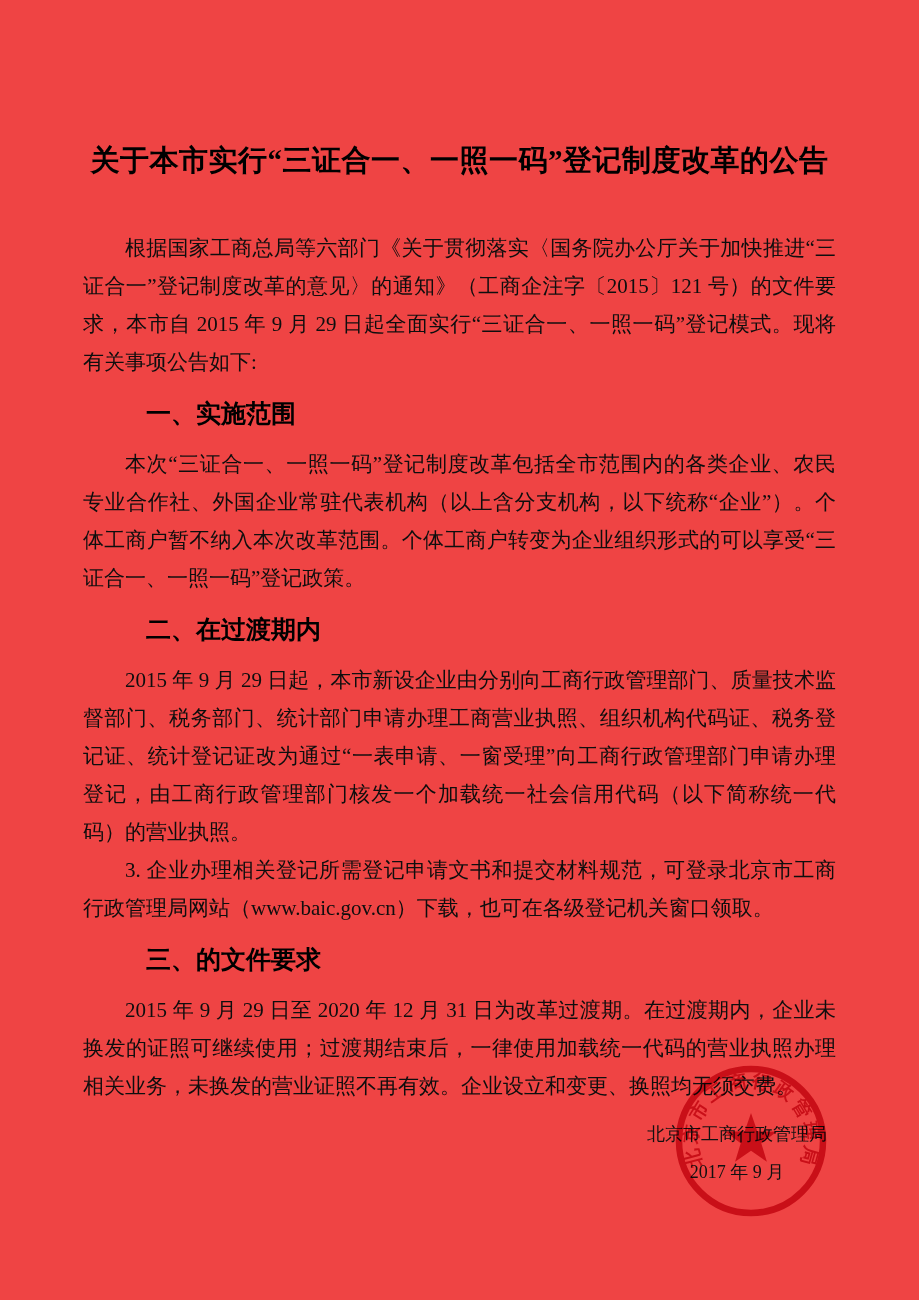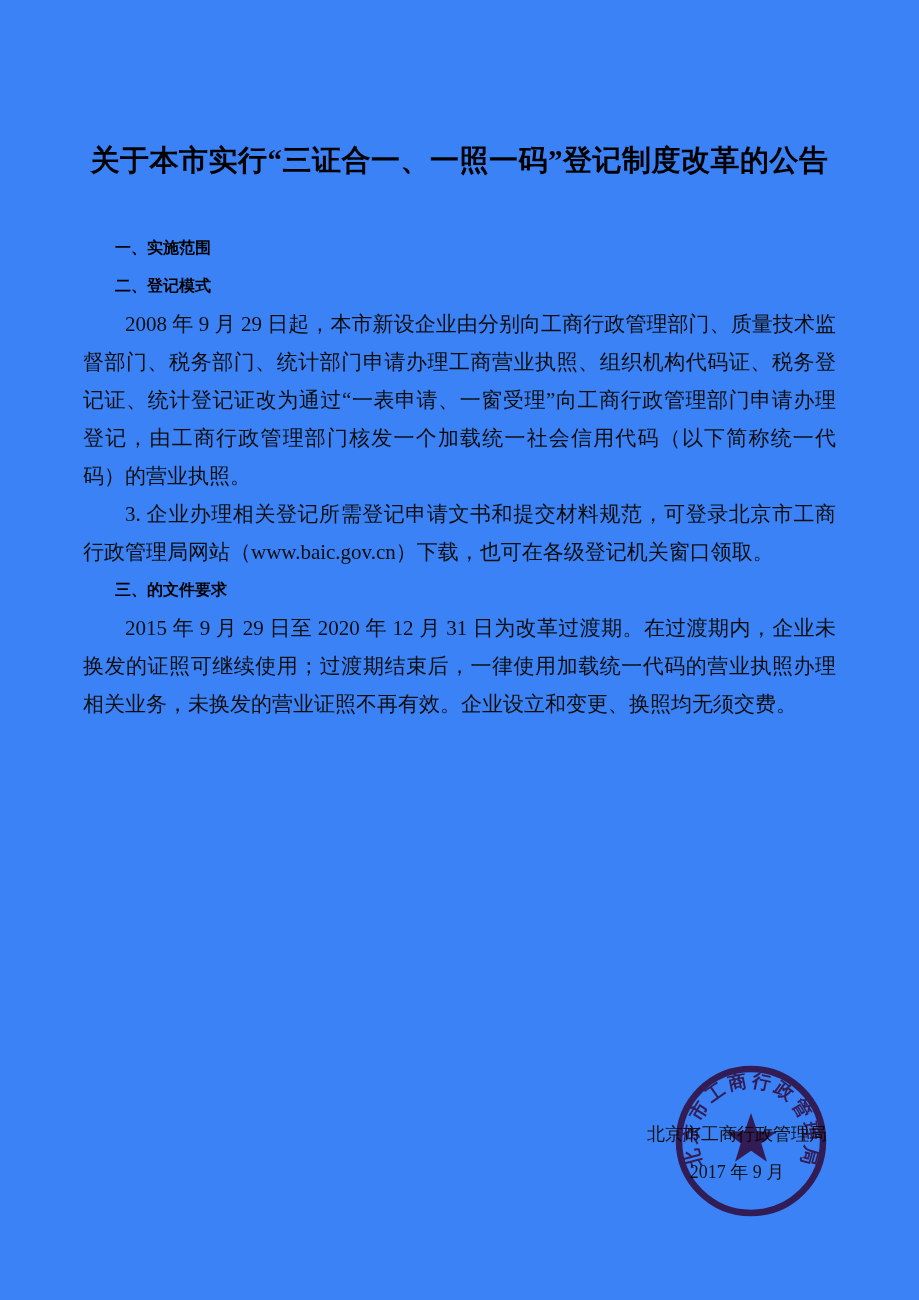--- a/index.html
+++ b/index.html
@@ -4,21 +4,21 @@
 <style>
   html, body {
     margin: 0;
     padding: 0;
     background: #ffffff;
   }
   .page {
     position: relative;
     width: 919px;
     height: 1300px;
-    background: #3b82f6;
+    background: #ef4444;
     overflow: hidden;
     font-family: "Liberation Serif", "DejaVu Serif", serif;
     color: #0e0e0e;
   }
   .doc-title {
     position: absolute;
     top: 141px;
     left: 0;
     width: 100%;
     margin: 0;
@@ -37,22 +37,22 @@
     width: 753px;
     font-size: 21px;
     line-height: 38px;
     text-align: justify;
   }
   .body-text p {
     margin: 0;
     text-indent: 2em;
   }
   .body-text h2 {
-    margin: 0;
-    font-size: 16px;
+    margin: 13px;
+    font-size: 25px;
     line-height: 38px;
     text-indent: 2em;
     font-weight: bold;
     font-family: "Liberation Sans", "DejaVu Sans", sans-serif;
     color: #000000;
   }
   .signature-block {
     position: absolute;
     top: 1115px;
     right: 92px;
@@ -83,25 +83,27 @@
   }
 </style>
 </head>
 <body>
 
 <div class="page">
 
   <h1 class="doc-title">关于本市实行“三证合一、一照一码”登记制度改革的公告</h1>
 
   <div class="body-text">
+    <p>根据国家工商总局等六部门《关于贯彻落实〈国务院办公厅关于加快推进“三证合一”登记制度改革的意见〉的通知》（工商企注字〔2015〕121 号）的文件要求，本市自 2015 年 9 月 29 日起全面实行“三证合一、一照一码”登记模式。现将有关事项公告如下:</p>
 
     <h2>一、实施范围</h2>
+    <p>本次“三证合一、一照一码”登记制度改革包括全市范围内的各类企业、农民专业合作社、外国企业常驻代表机构（以上含分支机构，以下统称“企业”）。个体工商户暂不纳入本次改革范围。个体工商户转变为企业组织形式的可以享受“三证合一、一照一码”登记政策。</p>
 
-    <h2>二、登记模式</h2>
-    <p>2008 年 9 月 29 日起，本市新设企业由分别向工商行政管理部门、质量技术监督部门、税务部门、统计部门申请办理工商营业执照、组织机构代码证、税务登记证、统计登记证改为通过“一表申请、一窗受理”向工商行政管理部门申请办理登记，由工商行政管理部门核发一个加载统一社会信用代码（以下简称统一代码）的营业执照。</p>
+    <h2>二、在过渡期内</h2>
+    <p>2015 年 9 月 29 日起，本市新设企业由分别向工商行政管理部门、质量技术监督部门、税务部门、统计部门申请办理工商营业执照、组织机构代码证、税务登记证、统计登记证改为通过“一表申请、一窗受理”向工商行政管理部门申请办理登记，由工商行政管理部门核发一个加载统一社会信用代码（以下简称统一代码）的营业执照。</p>
     <p>3. 企业办理相关登记所需登记申请文书和提交材料规范，可登录北京市工商行政管理局网站（www.baic.gov.cn）下载，也可在各级登记机关窗口领取。</p>
 
     <h2>三、的文件要求</h2>
     <p>2015 年 9 月 29 日至 2020 年 12 月 31 日为改革过渡期。在过渡期内，企业未换发的证照可继续使用；过渡期结束后，一律使用加载统一代码的营业执照办理相关业务，未换发的营业证照不再有效。企业设立和变更、换照均无须交费。</p>
   </div>
 
   <div class="signature-block">
     <div>北京市工商行政管理局</div>
     <div>2017 年 9 月</div>
   </div>

